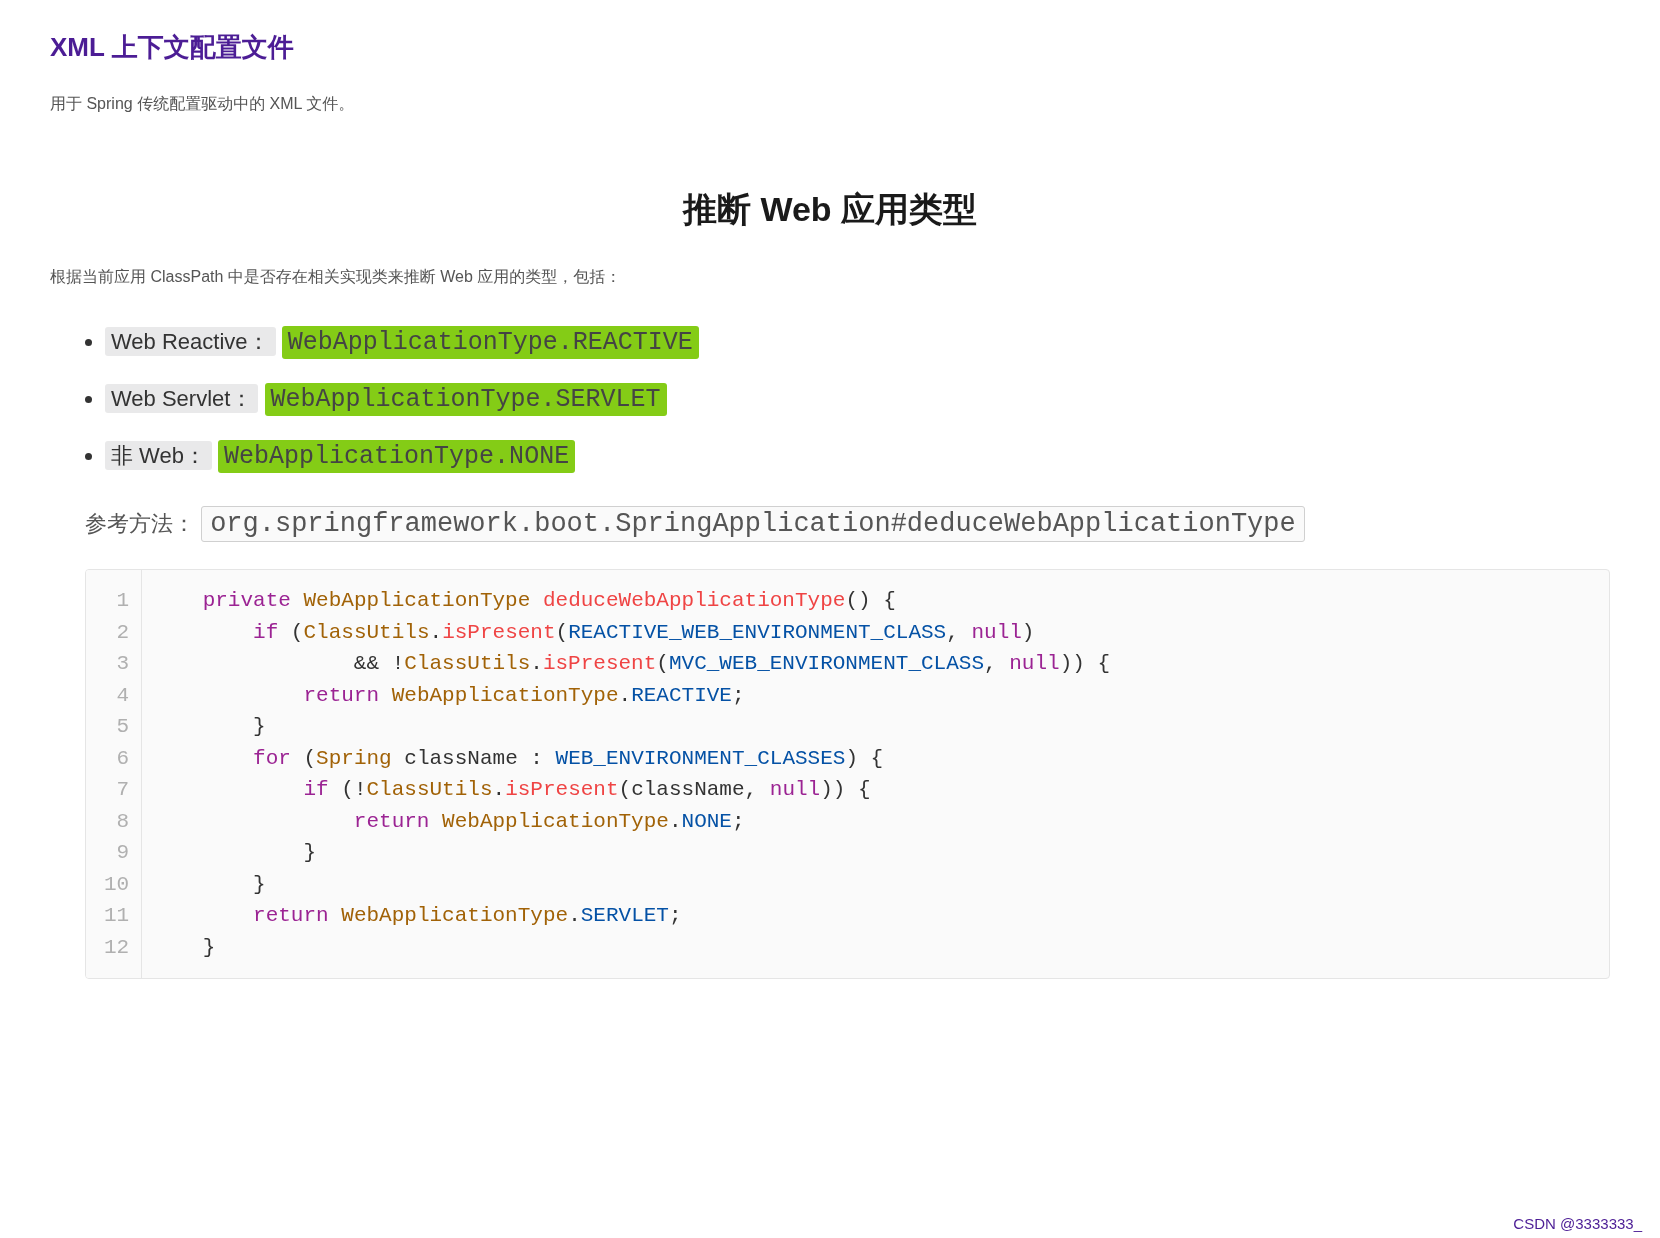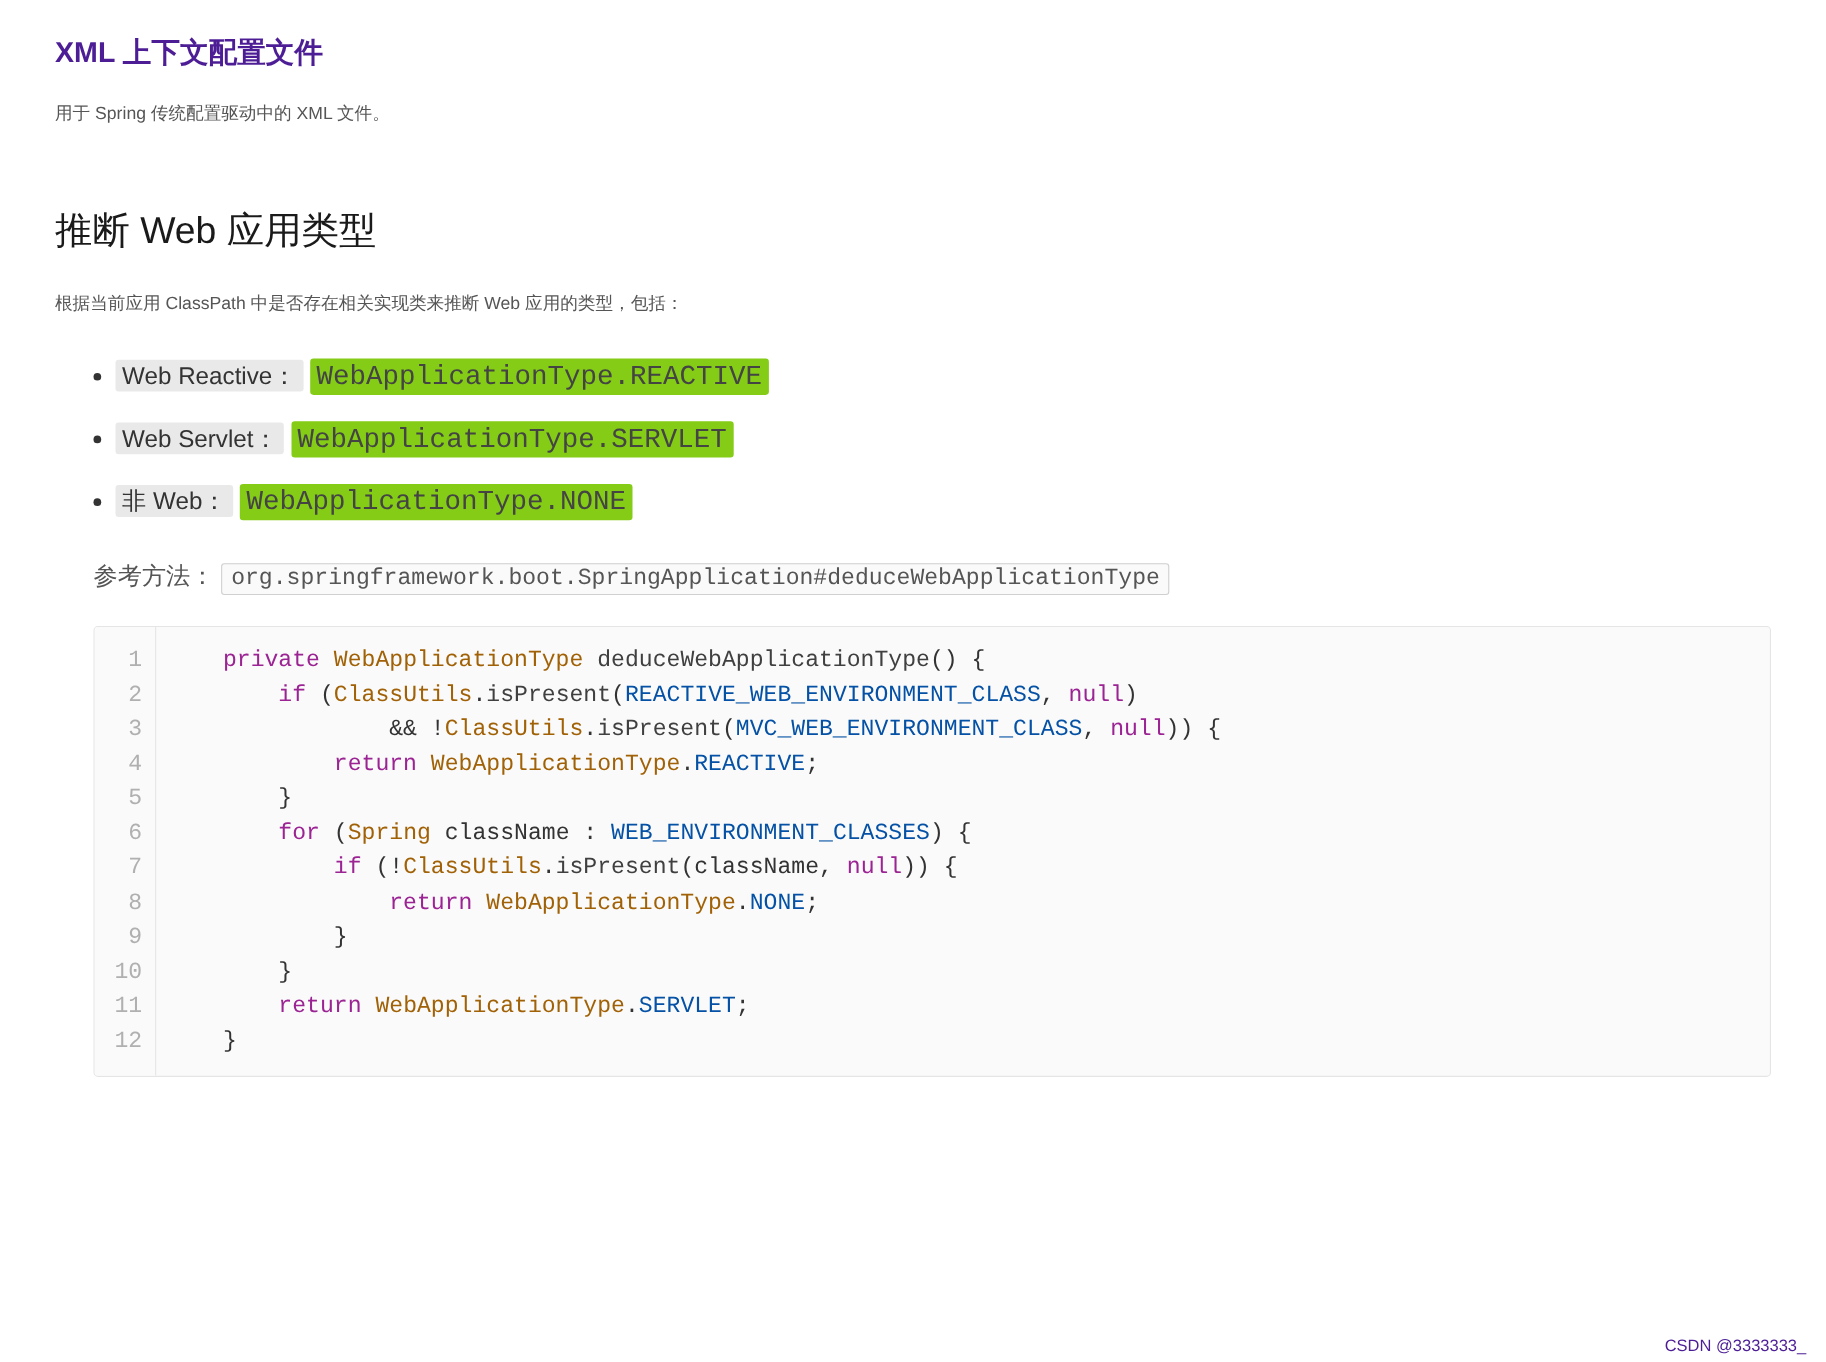--- a/index.html
+++ b/index.html
@@ -12,23 +12,24 @@
       width: 1660px;
     }
     h3.subtitle {
       font-size: 26px;
       font-weight: 700;
       color: #4c1d95;
       margin: 10px 0 25px 0;
     }
     h2.section-title {
       font-size: 34px;
-      font-weight: 400;
+      font-weight: 700;
       color: #1a1a1a;
       margin: 70px 0 30px 0;
+      text-align: center;
     }
     p.desc {
       font-size: 16px;
       color: #555;
       margin: 12px 0 30px 0;
       line-height: 1.7;
     }
     ul.type-list {
       list-style: disc;
       padding-left: 55px;
@@ -57,21 +58,21 @@
     .ref-line {
       font-size: 22px;
       color: #555;
       margin: 20px 0 30px 35px;
     }
     .ref-box {
       border: 1px solid #d0d0d0;
       padding: 2px 8px;
       border-radius: 3px;
       font-family: Consolas, "Courier New", monospace;
-      font-size: 21px;
+      font-size: 27px;
       color: #555;
       background: #fafafa;
     }
     .code-block {
       background: #fafafa;
       border: 1px solid #e5e5e5;
       border-radius: 4px;
       margin: 20px 0 0 35px;
       display: flex;
       font-family: Consolas, "Courier New", monospace;
@@ -89,21 +90,21 @@
       min-width: 36px;
     }
     .gutter div { height: 31.5px; }
     .code-body {
       padding: 15px 20px 15px 10px;
       color: #333;
       white-space: pre;
     }
     .tok-kw    { color: #9b2393; }  
     .tok-type  { color: #a16207; }  
-    .tok-fn    { color: #404040; margin-top: 20px; }  
+    .tok-fn    { color: #ef4444; margin-top: 20px; }  
     .tok-const { color: #0451a5; }  
     .tok-null  { color: #9b2393; }
     .watermark {
       position: fixed;
       bottom: 6px;
       right: 18px;
       font-size: 15px;
       color: #4c1d95;
       font-family: Arial, sans-serif;
     }

